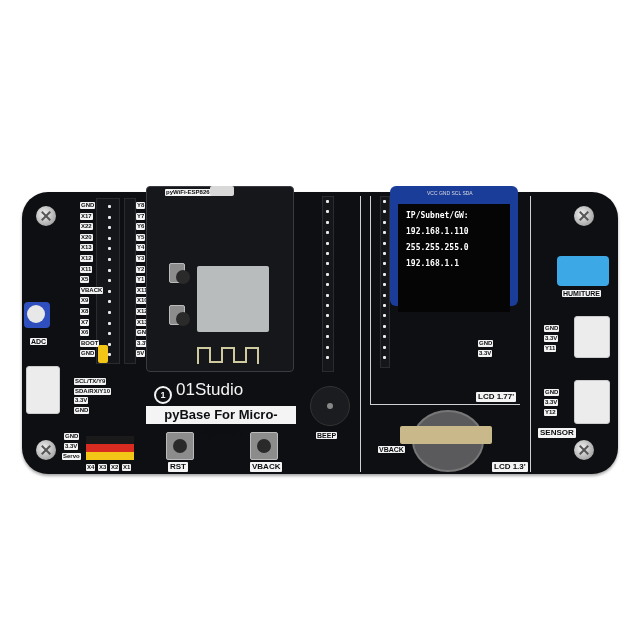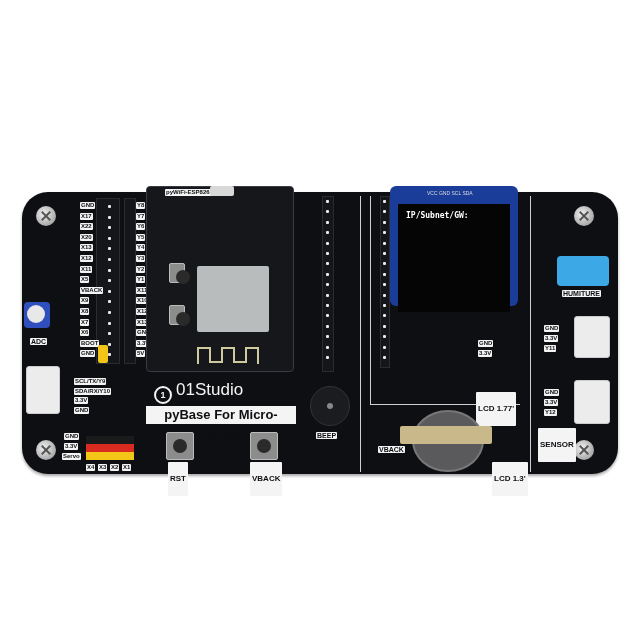--- a/index.html
+++ b/index.html
@@ -2,21 +2,21 @@
 <html><head>
 <meta charset="utf-8">
 <style>
   html,body{margin:0;padding:0;background:#fff;}
   body{width:640px;height:640px;position:relative;overflow:hidden;font-family:"Liberation Sans",sans-serif;}
   .board{position:absolute;left:22px;top:192px;width:596px;height:282px;background:#0e0f12;border-radius:26px;box-shadow:0 2px 3px rgba(0,0,0,.35);}
   .screw{position:absolute;width:20px;height:20px;border-radius:50%;background:radial-gradient(circle at 40% 40%,#f2f2f2,#a9a9a9 70%,#777);}
   .screw::before,.screw::after{content:"";position:absolute;left:4px;top:9px;width:12px;height:2px;background:#555;transform:rotate(45deg);}
   .screw::after{transform:rotate(-45deg);}
   .lbl{position:absolute;background:#f4f4f4;color:#0e0f12;font-weight:bold;font-size:6px;line-height:7px;padding:0 1px;border-radius:1px;white-space:nowrap;}
-  .lbl-big{position:absolute;background:#f4f4f4;color:#0e0f12;font-weight:bold;font-size:8px;line-height:10px;padding:12px 2px;border-radius:1px;white-space:nowrap;}
+  .lbl-big{position:absolute;background:#f4f4f4;color:#0e0f12;font-weight:bold;font-size:8px;line-height:10px;padding:0 2px;border-radius:1px;white-space:nowrap;}
   .header{position:absolute;background:#15161a;border:1px solid #2a2b30;}
   .pin{position:absolute;width:3px;height:3px;background:#e9e9e9;border-radius:1px;}
   .wifi{position:absolute;left:146px;top:186px;width:146px;height:184px;background:#16171b;border:1px solid #3a3b42;border-radius:4px;}
   .esp{position:absolute;left:197px;top:266px;width:72px;height:66px;background:#b9bcbc;border-radius:2px;}
   .oled{position:absolute;left:390px;top:186px;width:128px;height:120px;background:#1b3d9a;border-radius:6px;}
   .oled-screen{position:absolute;left:8px;top:18px;width:112px;height:108px;background:#050505;}
   .oled-line{color:#fff;font-family:"DejaVu Sans Mono",monospace;font-weight:bold;font-size:8px;line-height:16px;padding-left:8px;}
   .btn{position:absolute;width:26px;height:26px;background:#8c8c8c;border:1px solid #bbb;border-radius:2px;}
   .btn::after{content:"";position:absolute;left:6px;top:6px;width:14px;height:14px;border-radius:50%;background:#2a2a2a;}
   .conn{position:absolute;background:#ececec;border:1px solid #ccc;border-radius:3px;}
@@ -150,20 +150,23 @@
 <div class="btn" style="left:250px;top:432px;"></div>
 <span class="lbl-big" style="left:250px;top:462px;">VBACK</span>
 
 <div class="buzzer"></div>
 <span class="lbl" style="left:316px;top:432px;font-size:7px;">BEEP</span>
 
 <div class="oled">
   <span class="lbl" style="left:36px;top:4px;background:#1b3d9a;color:#ddd;font-weight:normal;font-size:5px;">VCC GND SCL SDA</span>
   <div class="oled-screen">
     <div class="oled-line" style="padding-top:4px;">IP/Subnet/GW:</div>
+    <div class="oled-line">192.168.1.110</div>
+    <div class="oled-line">255.255.255.0</div>
+    <div class="oled-line">192.168.1.1</div>
   </div>
 </div>
 <span class="lbl" style="left:478px;top:340px;">GND</span>
 <span class="lbl" style="left:478px;top:350px;">3.3V</span>
 <span class="lbl-big" style="left:476px;top:392px;">LCD 1.77'</span>
 
 <div class="battery"></div>
 <div class="battery-clip"></div>
 <span class="lbl" style="left:378px;top:446px;font-size:7px;">VBACK</span>
 <span class="lbl-big" style="left:492px;top:462px;">LCD 1.3'</span>

